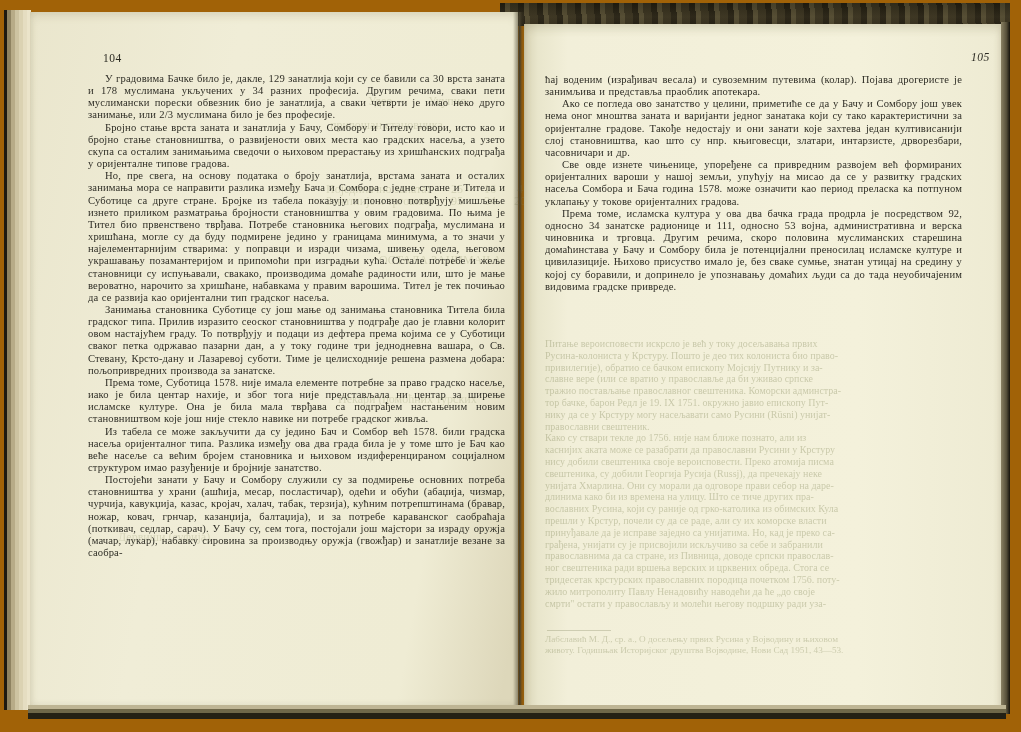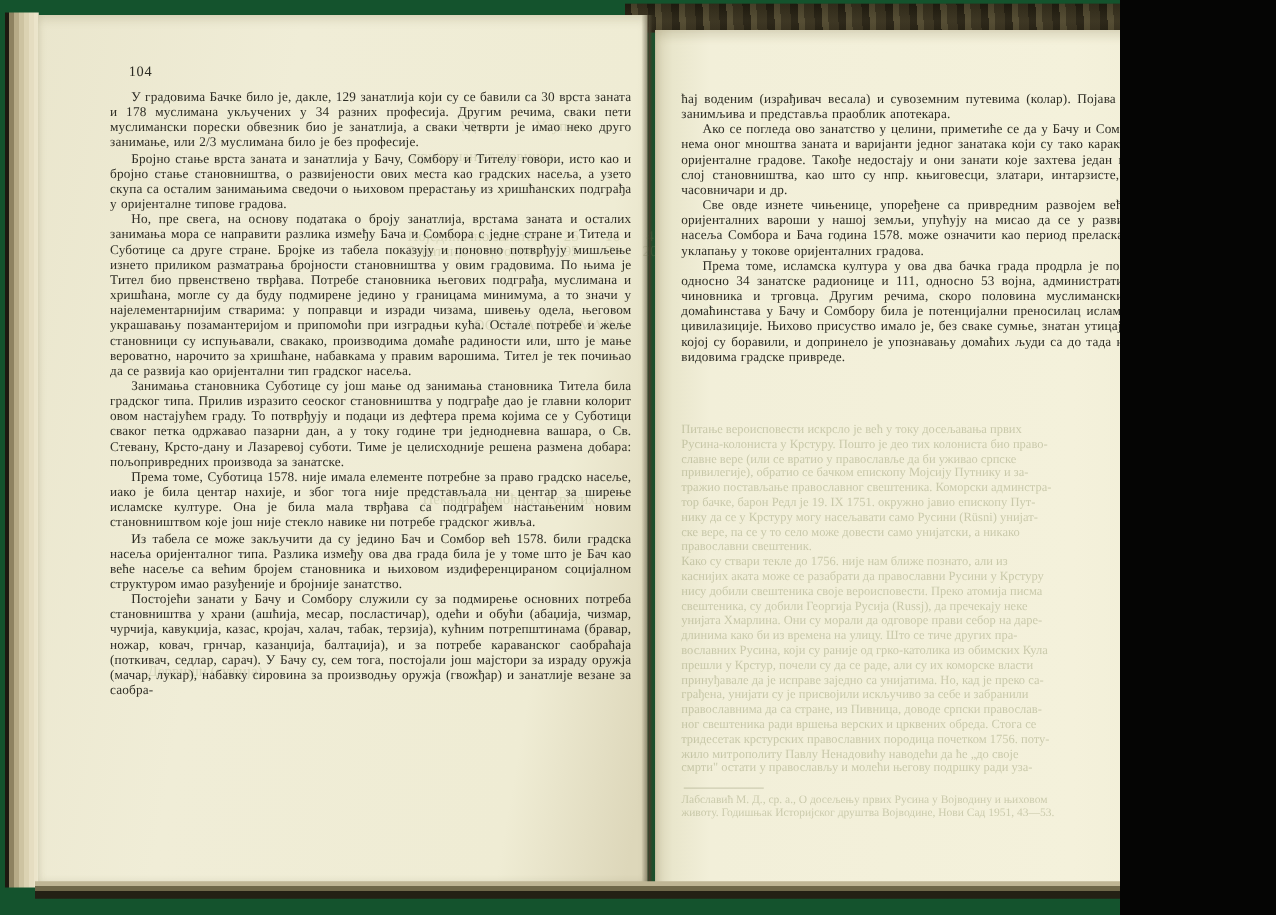--- a/index.html
+++ b/index.html
@@ -1,16 +1,16 @@
 <!DOCTYPE html>
 <html><head>
 <meta charset="utf-8">
 <style>
   html,body{margin:0;padding:0;background:#050504;}
-  .scene{position:relative;width:896px;height:732px;background:#14532d;overflow:hidden;
+  .scene{position:relative;width:1021px;height:732px;background:#a16207;overflow:hidden;
          font-family:"Liberation Serif","DejaVu Serif",serif;}
 
   
   .edge-left{position:absolute;left:4px;top:10px;width:27px;height:700px;
     background:linear-gradient(90deg,#1d1910 0 3px,#8e8260 3px 7px,#b7ab87 7px 11px,
       #cdc3a1 11px 15px,#dbd2b2 15px 19px,#e5ddc1 19px 23px,#ebe4ca 23px 27px);}
   
   .edge-top-right{position:absolute;left:500px;top:3px;width:510px;height:23px;
     background:
       repeating-linear-gradient(87deg,rgba(20,17,8,.55) 0 6px,rgba(96,88,58,.5) 6px 11px,rgba(52,46,28,.6) 11px 19px),
@@ -95,26 +95,25 @@
     <div class="pageno pageno-right">105</div>
     <div class="body-text text-right">
         <p class="para">ћај воденим (израђивач весала) и сувоземним путевима (колар). Појава дрогеристе је занимљива и представља праоблик апотекара.</p>
         <p class="para">Ако се погледа ово занатство у целини, приметиће се да у Бачу и Сомбору још увек нема оног мноштва заната и варијанти једног занатака који су тако карактеристични за оријенталне градове. Такође недостају и они занати које захтева један култивисанији слој становништва, као што су нпр. књиговесци, златари, интарзисте, дрворезбари, часовничари и др.</p>
         <p class="para">Све овде изнете чињенице, упоређене са привредним развојем већ формираних оријенталних вароши у нашој земљи, упућују на мисао да се у развитку градских насеља Сомбора и Бача година 1578. може означити као период преласка ка потпуном уклапању у токове оријенталних градова.</p>
         <p class="para">Према томе, исламска култура у ова два бачка града продрла је посредством 92, односно 34 занатске радионице и 111, односно 53 војна, административна и верска чиновника и трговца. Другим речима, скоро половина муслиманских старешина домаћинстава у Бачу и Сомбору била је потенцијални преносилац исламске културе и цивилазиције. Њихово присуство имало је, без сваке сумње, знатан утицај на средину у којој су боравили, и допринело је упознавању домаћих људи са до тада неуобичајеним видовима градске привреде.</p>
       </div>
     <div class="ghost ghost-right">
         <div class="line">Питање вероисповести искрсло је већ у току досељавања првих</div>
         <div class="line">Русина-колониста у Крстуру. Пошто је део тих колониста био право-</div>
+        <div class="line">привилегије), обратио се бачком епископу Мојсију Путнику и за-</div>
         <div class="line">славне вере (или се вратио у православље да би уживао српске</div>
-        <div class="line">привилегије), обратио се бачком епископу Мојсију Путнику и за-</div>
         <div class="line">тражио постављање православног свештеника. Коморски админстра-</div>
         <div class="line">тор бачке, барон Редл је 19. IX 1751. окружно јавио епископу Пут-</div>
         <div class="line">нику да се у Крстуру могу насељавати само Русини (Rüsni) унијат-</div>
-        <div class="line">ске вере, па се у то село може довести само унијатски, а никако</div>
         <div class="line">православни свештеник.</div>
         <div class="line">Како су ствари текле до 1756. није нам ближе познато, али из</div>
         <div class="line">каснијих аката може се разабрати да православни Русини у Крстуру</div>
         <div class="line">нису добили свештеника своје вероисповести. Преко атомија писма</div>
         <div class="line">свештеника, су добили Георгија Русија (Russj), да пречекају неке</div>
         <div class="line">унијата Хмарлина. Они су морали да одговоре прави себор на даре-</div>
         <div class="line">длинима како би из времена на улицу. Што се тиче других пра-</div>
         <div class="line">вославних Русина, који су раније од грко-католика из обимских Кула</div>
         <div class="line">прешли у Крстур, почели су да се раде, али су их коморске власти</div>
         <div class="line">принуђавале да је исправе заједно са унијатима. Но, кад је преко са-</div>

